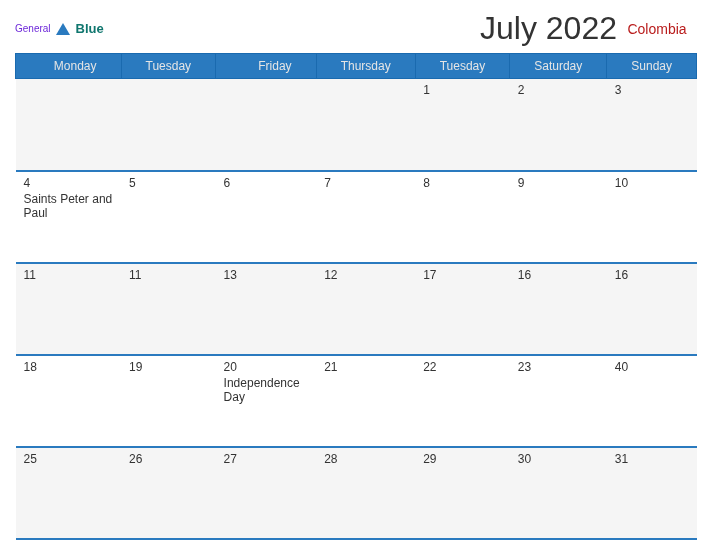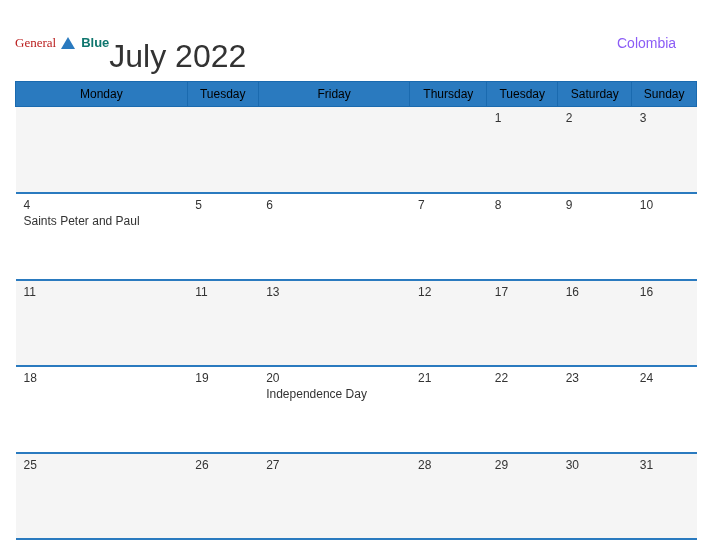--- a/index.html
+++ b/index.html
@@ -23,66 +23,64 @@
       justify-content: space-between;
       margin-bottom: 6px;
       position: relative;
     }
     .logo {
       display: flex;
       align-items: center;
       gap: 3px;
     }
     .logo-text-general {
-      font-size: 13px;
-      color: #b91c1c;
+      font-size: 10px;
+      color: #6d28d9;
       font-weight: normal;
-      font-family: Liberation Serif, serif;
     }
     .logo-text-blue {
       font-size: 13px;
       color: #0f766e;
       font-weight: bold;
     }
     .logo-triangle {
       width: 0;
       height: 0;
       border-left: 7px solid transparent;
       border-right: 7px solid transparent;
       border-bottom: 12px solid #2a7abf;
       margin-left: 2px;
     }
     .title {
       font-size: 32px;
       color: #333;
       font-weight: normal;
-      text-align: left;
+      text-align: right;
       flex: 1;
-      margin-top: 28px;
     }
     .country {
       font-size: 14px;
-      color: #8b5cf6;
-      text-align: left;
+      color: #b91c1c;
+      text-align: center;
       min-width: 80px;
     }
     .calendar-table {
       width: 100%;
       border-collapse: collapse;
       flex: 1;
     }
     .calendar-table thead tr {
       background-color: #2a7abf;
     }
     .calendar-table thead th {
-      color: #000000;
+      color: #e5e5e5;
       font-size: 12px;
       font-weight: normal;
-      text-align: center;
-      padding: 5px 4px;
+      text-align: right;
+      padding: 5px 24px;
       border: 1px solid #1a6aaf;
     }
     .calendar-table tbody tr {
       border-bottom: 2px solid #2a7abf;
     }
     .calendar-table tbody td {
       vertical-align: top;
       padding: 4px 8px;
       font-size: 12px;
       color: #333;
@@ -213,21 +211,21 @@
           <td>
             <span class="day-number">21</span>
           </td>
           <td>
             <span class="day-number">22</span>
           </td>
           <td>
             <span class="day-number">23</span>
           </td>
           <td>
-            <span class="day-number">24</span>
+            <span class="day-number">40</span>
           </td>
         </tr>
         <tr>
           <td>
             <span class="day-number">25</span>
           </td>
           <td>
             <span class="day-number">26</span>
           </td>
           <td>

